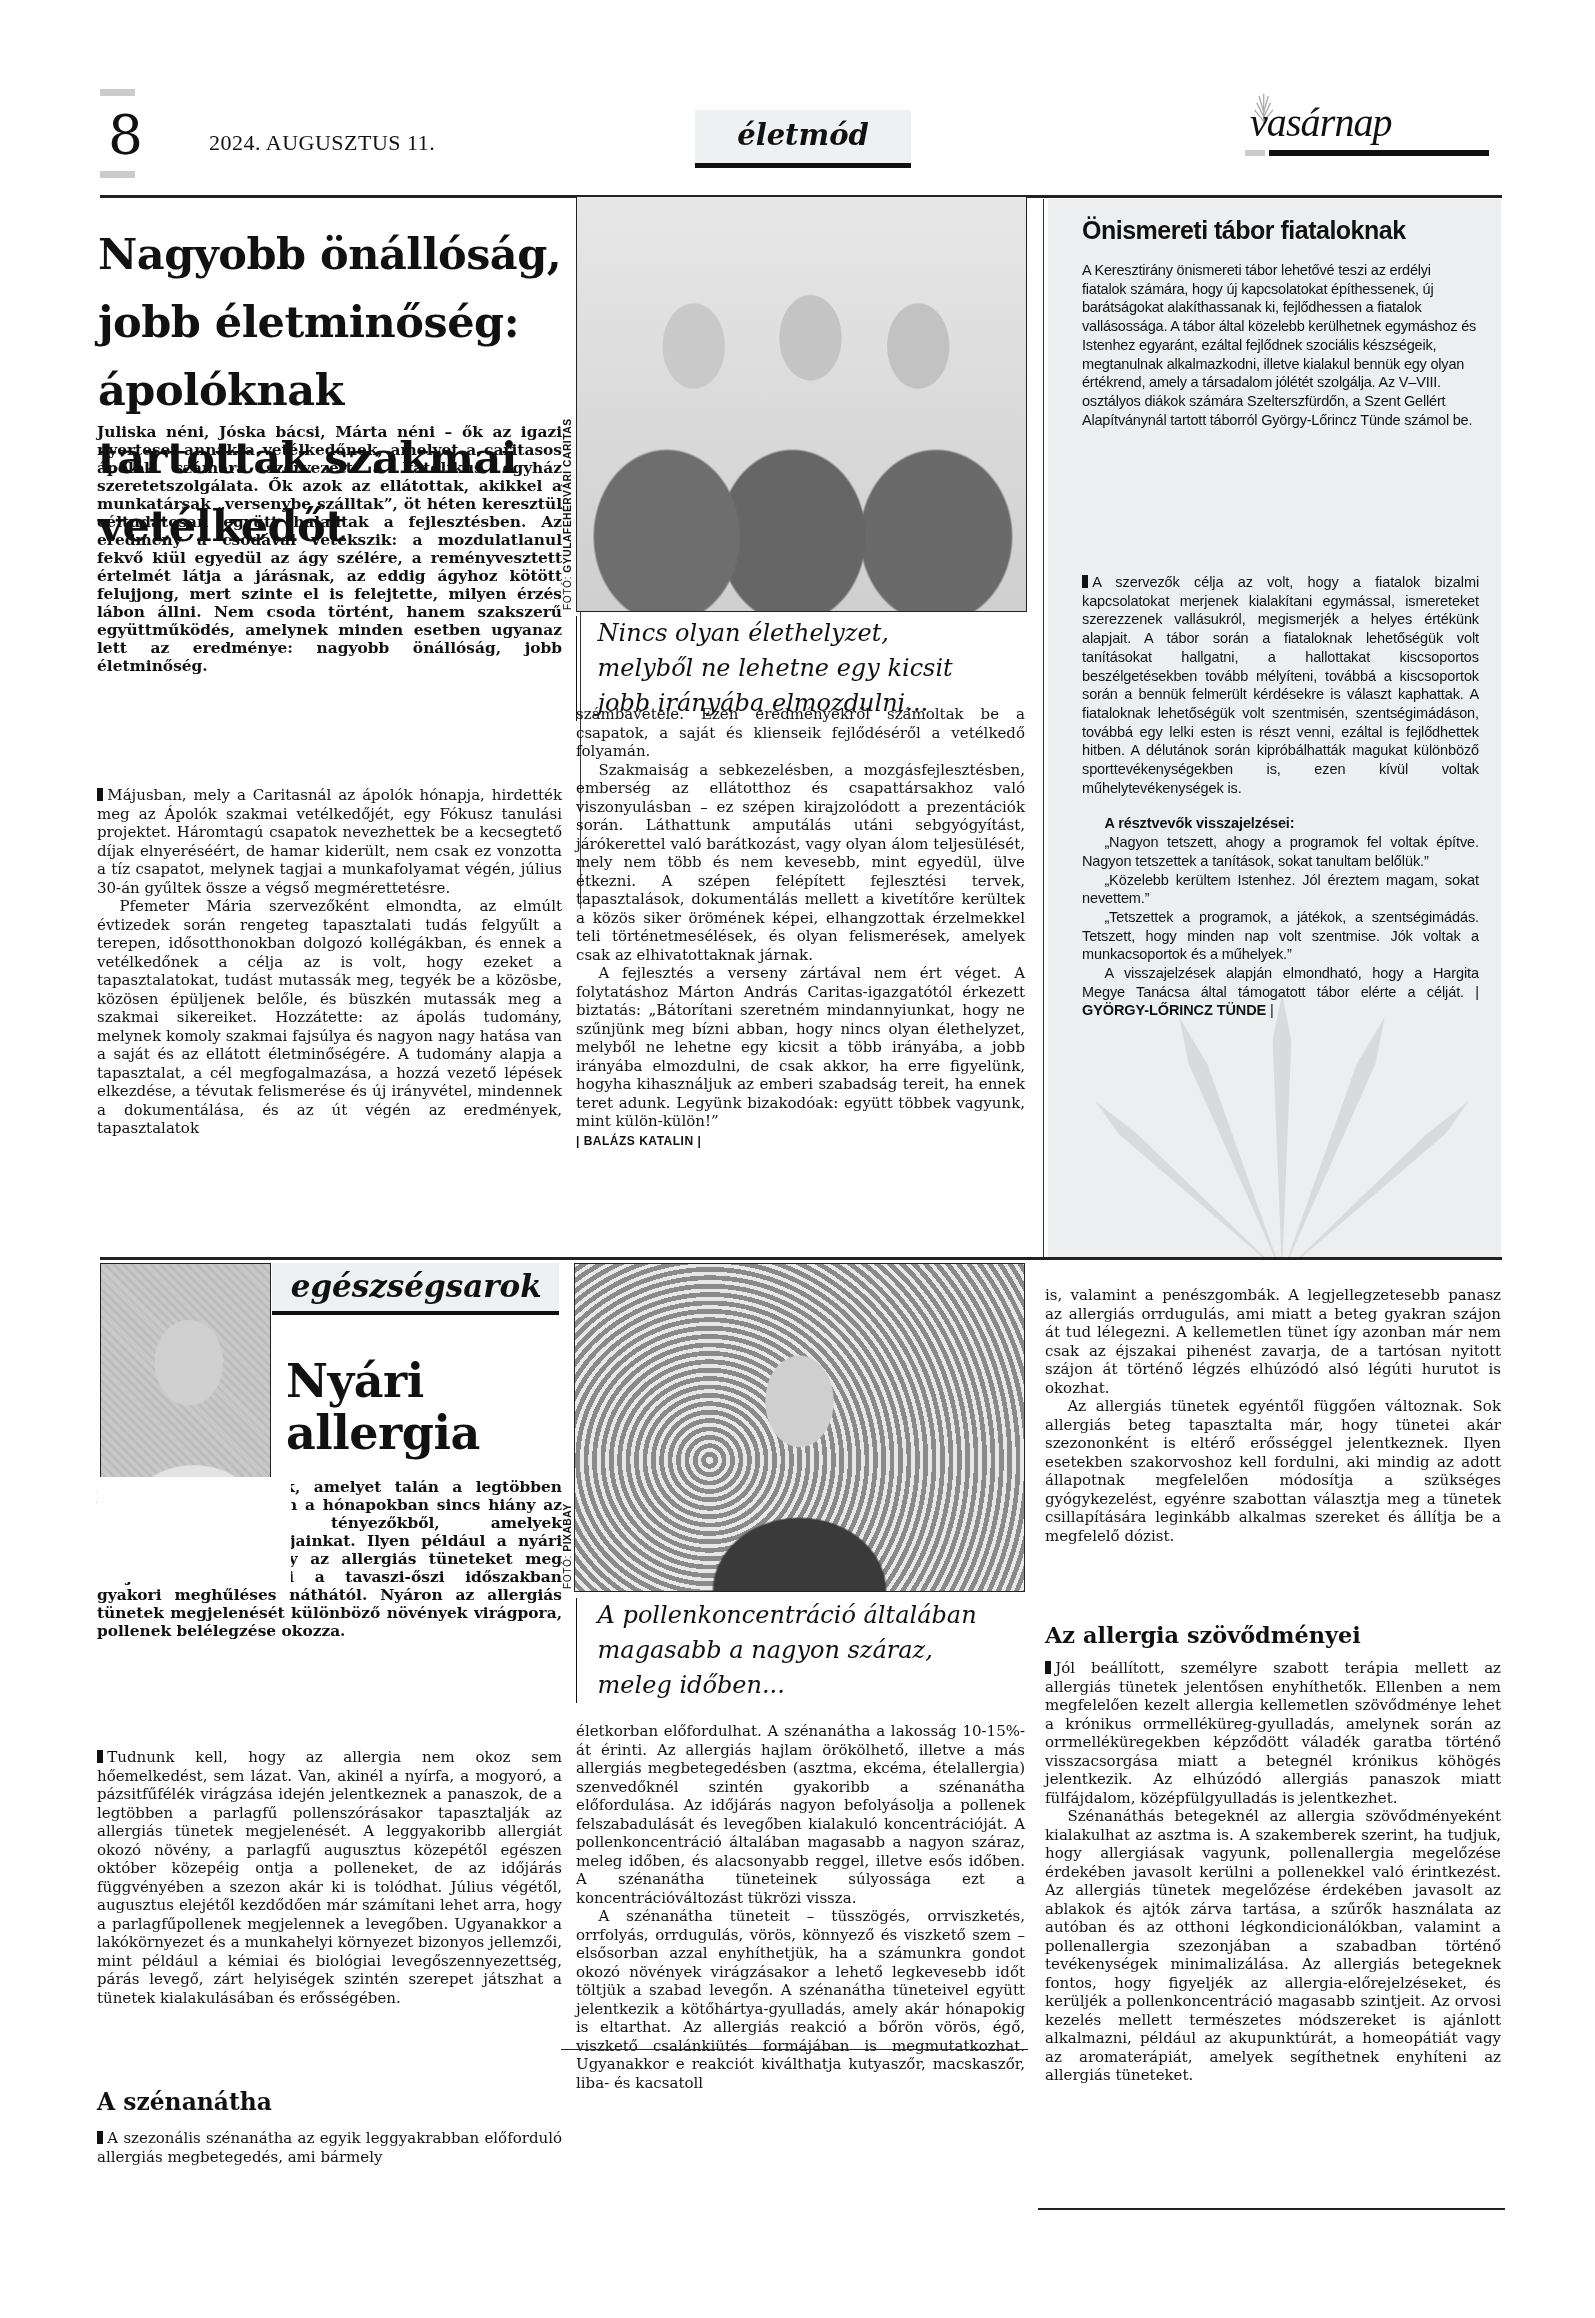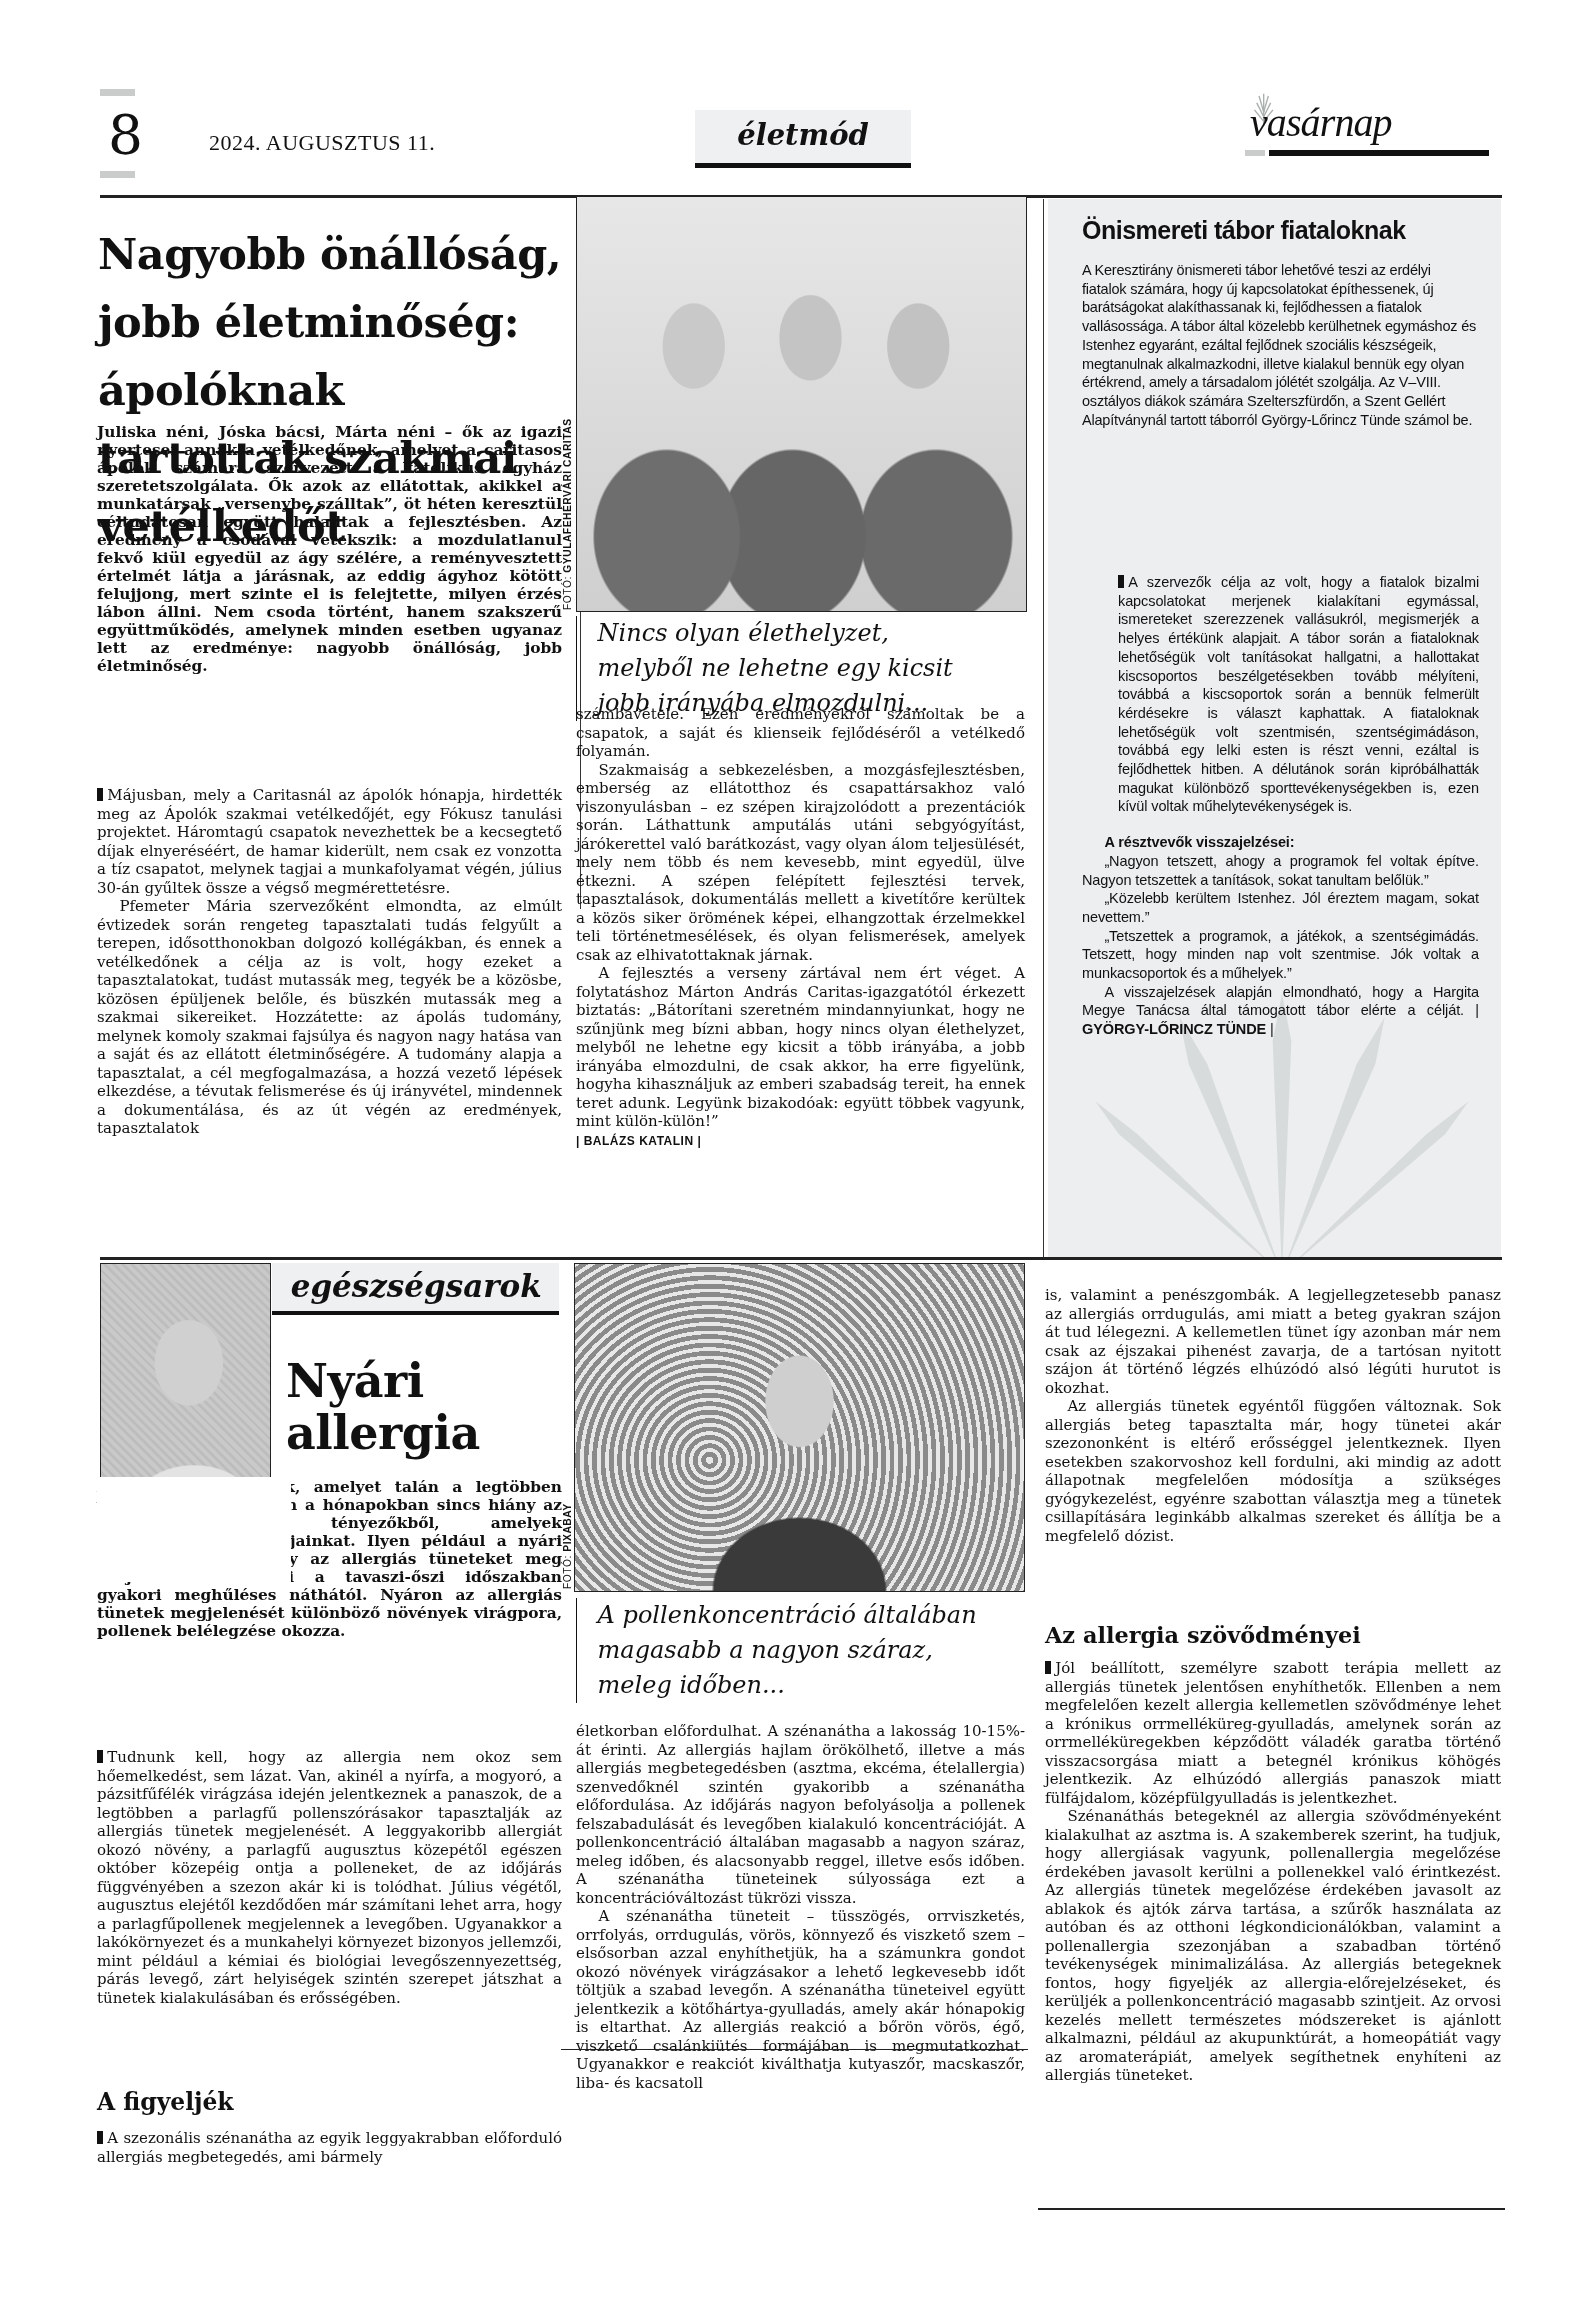--- a/index.html
+++ b/index.html
@@ -24,21 +24,21 @@
   .byline{font-family:"Liberation Sans",sans-serif;font-weight:bold;font-size:12px;letter-spacing:0.5px;}
   .quote{font-family:"DejaVu Serif",serif;font-style:italic;font-size:24px;line-height:35px;border-left:1.4px solid #111;padding-left:20.6px;}
   .credit{font-family:"Liberation Sans",sans-serif;font-size:10.3px;letter-spacing:0.5px;transform:rotate(-90deg);transform-origin:left top;white-space:nowrap;}
   .credit b{font-weight:bold;}
   
   .box{background:#eceeef;}
   .box-title{font-family:"Liberation Sans",sans-serif;font-weight:bold;font-size:25px;line-height:1;letter-spacing:-0.5px;}
   .box-lead{font-family:"Liberation Sans",sans-serif;font-weight:normal;font-size:14.5px;line-height:18.7px;letter-spacing:-0.2px;}
   .box-body{font-family:"Liberation Sans",sans-serif;font-size:14.5px;line-height:18.7px;text-align:justify;letter-spacing:-0.1px;}
   .box-body p{margin:0;text-indent:22.4px;}
-  .box-body p.first{text-indent:0;margin-left:36px;}
+  .box-body p.first{text-indent:0;}
   .box-body h4{margin:17px 0 0 22.4px;font-size:14.5px;line-height:18.7px;}
   .subhead{font-family:"DejaVu Serif",serif;font-weight:bold;font-size:23.4px;line-height:1;}
   
   .photo{background:#888;border:1.4px solid #222;overflow:hidden;}
   .ph-nurses{background:
      radial-gradient(ellipse 51px 70px at 26% 36%, #c9c9c9 60%, transparent 62%),
      radial-gradient(ellipse 51px 70px at 52% 34%, #c4c4c4 60%, transparent 62%),
      radial-gradient(ellipse 51px 70px at 76% 36%, #c2c2c2 60%, transparent 62%),
      radial-gradient(ellipse 103px 122px at 20% 82%, #6e6e6e 70%, transparent 72%),
      radial-gradient(ellipse 103px 122px at 48% 82%, #666 70%, transparent 72%),
@@ -145,21 +145,21 @@
 
 <h1 class="abs headline" style="left:286px;top:1355px;width:196px;margin:0;font-size:46px;line-height:52px;">Nyári allergia</h1>
 <div class="abs lead" style="left:97px;top:1478px;width:465px;">
   <div style="text-indent:0;padding-left:0;">A nyár az az évszak, amelyet talán a legtöbben várunk. Pedig ezekben a hónapokban sincs hiány az olyan bosszantó tényezőkből, amelyek beárnyékolhatják napjainkat. Ilyen például a nyári allergia. Fontos, hogy az allergiás tüneteket meg tudjuk különböztetni a tavaszi-őszi időszakban gyakori meghűléses náthától. Nyáron az allergiás tünetek megjelenését különböző növények virágpora, pollenek belélegzése okozza.</div>
 </div>
 <div class="abs" style="left:97px;top:1477px;width:194px;height:105px;background:#fff;"></div>
 
 <div class="abs body" style="left:97px;top:1748px;width:465px;">
   <p class="first"><span class="block"></span><span>Tudnunk kell, hogy az allergia nem okoz sem hőemelkedést, sem lázat. Van, akinél a nyírfa, a mogyoró, a pázsitfűfélék virágzása idején jelentkeznek a panaszok, de a legtöbben a parlagfű pollenszórásakor tapasztalják az allergiás tünetek megjelenését. A leggyakoribb allergiát okozó növény, a parlagfű augusztus közepétől egészen október közepéig ontja a polleneket, de az időjárás függvényében a szezon akár ki is tolódhat. Július végétől, augusztus elejétől kezdődően már számítani lehet arra, hogy a parlagfűpollenek megjelennek a levegőben. Ugyanakkor a lakókörnyezet és a munkahelyi környezet bizonyos jellemzői, mint például a kémiai és biológiai levegőszennyezettség, párás levegő, zárt helyiségek szintén szerepet játszhat a tünetek kialakulásában és erősségében.</span></p>
 </div>
-<div class="abs subhead" style="left:97px;top:2091px;">A figyeljék</div>
+<div class="abs subhead" style="left:97px;top:2091px;">A szénanátha</div>
 <div class="abs body" style="left:97px;top:2129px;width:465px;">
   <p class="first"><span class="block"></span><span>A szezonális szénanátha az egyik leggyakrabban előforduló allergiás megbetegedés, ami bármely</span></p>
 </div>
 
 <div class="abs photo ph-allergy" style="left:574px;top:1263px;width:449px;height:327px;"></div>
 <div class="abs credit" style="left:562px;top:1589px;">
   <span>FOTÓ: </span><b>PIXABAY</b>
 </div>
 
 <div class="abs quote" style="left:576px;top:1598px;width:393px;">A pollenkoncentráció általában magasabb a nagyon száraz, meleg időben...</div>

